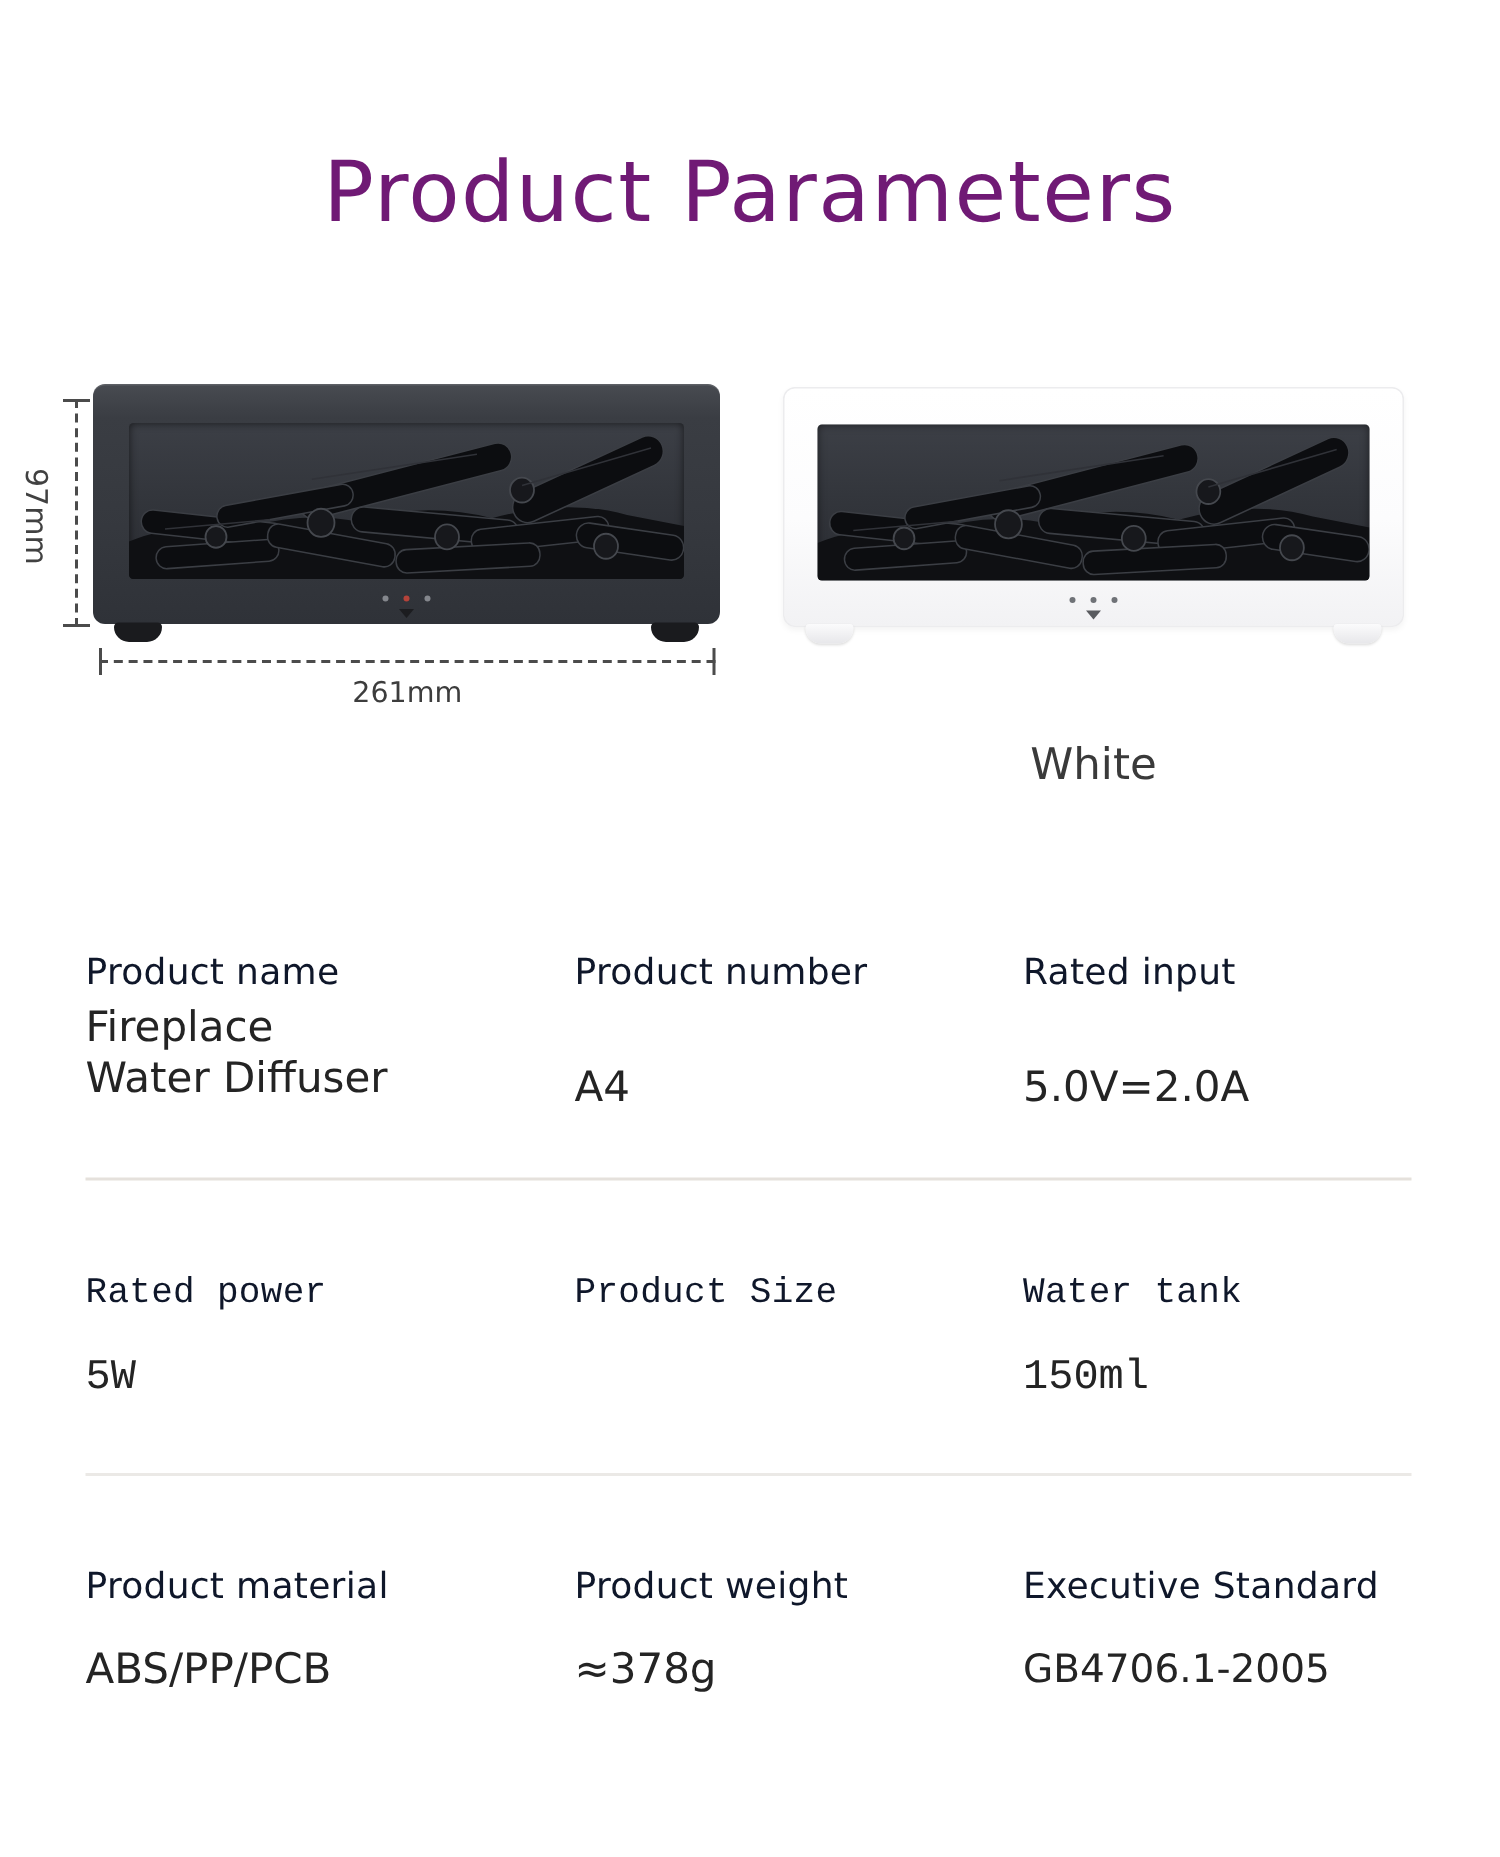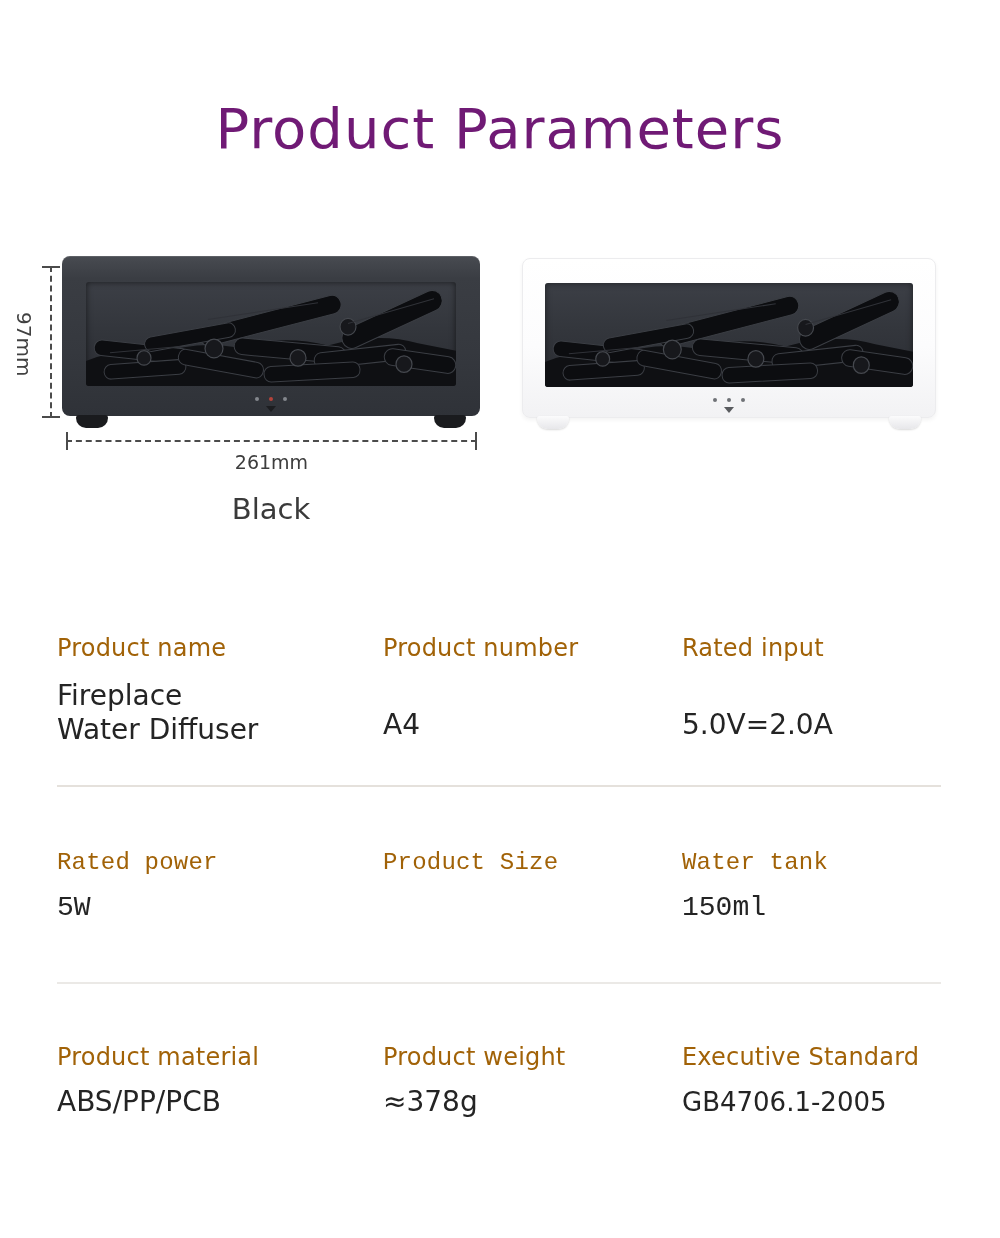--- a/index.html
+++ b/index.html
@@ -60,23 +60,23 @@
 
   
   .color-label{position:absolute;top:492px;text-align:center;font-size:29px;color:#3a3a3a;}
   .color-label.black-pos{left:62px;width:418px;}
   .color-label.white-pos{left:522px;width:414px;}
 
   
   .spec-row{position:absolute;left:57px;width:890px;display:grid;
             grid-template-columns:326px 299px 1fr;}
   .row1{top:633px;} .row2{top:848px;font-family:Liberation Mono, monospace;} .row3{top:1042px;}
-  .spec-label{font-size:24px;line-height:30px;color:#a16207;letter-spacing:0.2px;}
-  .spec-value{font-size:28px;line-height:34px;color:#242424;margin-top:13px;}
-  .row1 .spec-value{margin-top:16px;}
+  .spec-label{font-size:24px;line-height:30px;color:#0f172a;letter-spacing:0.2px;}
+  .spec-value{font-size:28px;line-height:34px;color:#242424;margin-top:24px;}
+  .row1 .spec-value{margin-top:5px;}
   .row1 .spec-value.single{margin-top:45px;}
   .spec-value .line{display:block;}
   .spec-value.smaller{font-size:26px;}
 
   .divider{position:absolute;left:57px;width:884px;height:2px;}
   .divider.d1{top:785px;background:#e5e1dc;}
   .divider.d2{top:982px;background:#ebe9e6;}
 
   .defs{position:absolute;width:0;height:0;overflow:hidden;}
 </style>
@@ -158,21 +158,21 @@
     <span class="tick bot"></span>
   </div>
   <div class="dim-v-label">97mm</div>
 
   <div class="dim-h">
     <span class="tick left"></span>
     <span class="tick right"></span>
   </div>
   <div class="dim-h-label">261mm</div>
 
-  <div class="color-label black-pos">Black</div>
+  <div class="color-label white-pos">White</div>
 
   <div class="spec-row row1">
     <div class="cell">
       <div class="spec-label">Product name</div>
       <div class="spec-value">
         <span class="line">Fireplace</span>
         <span class="line">Water Diffuser</span>
       </div>
     </div>
     <div class="cell">

